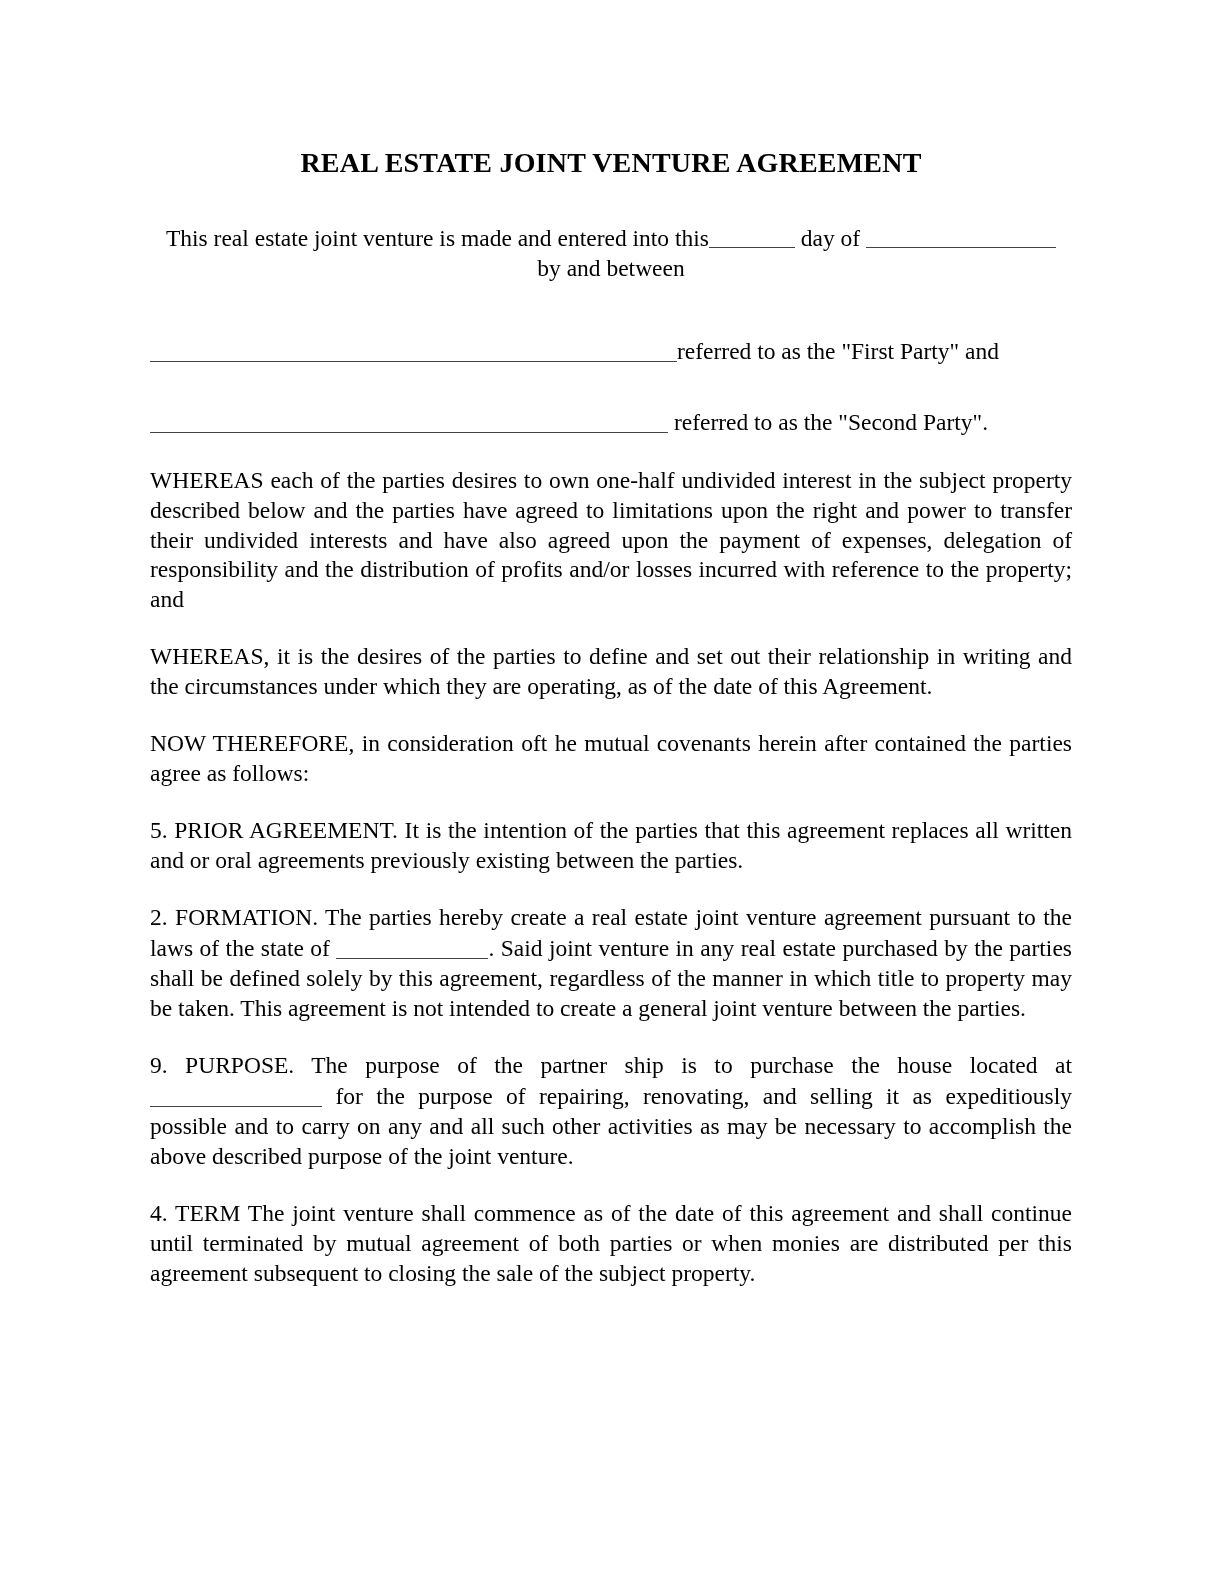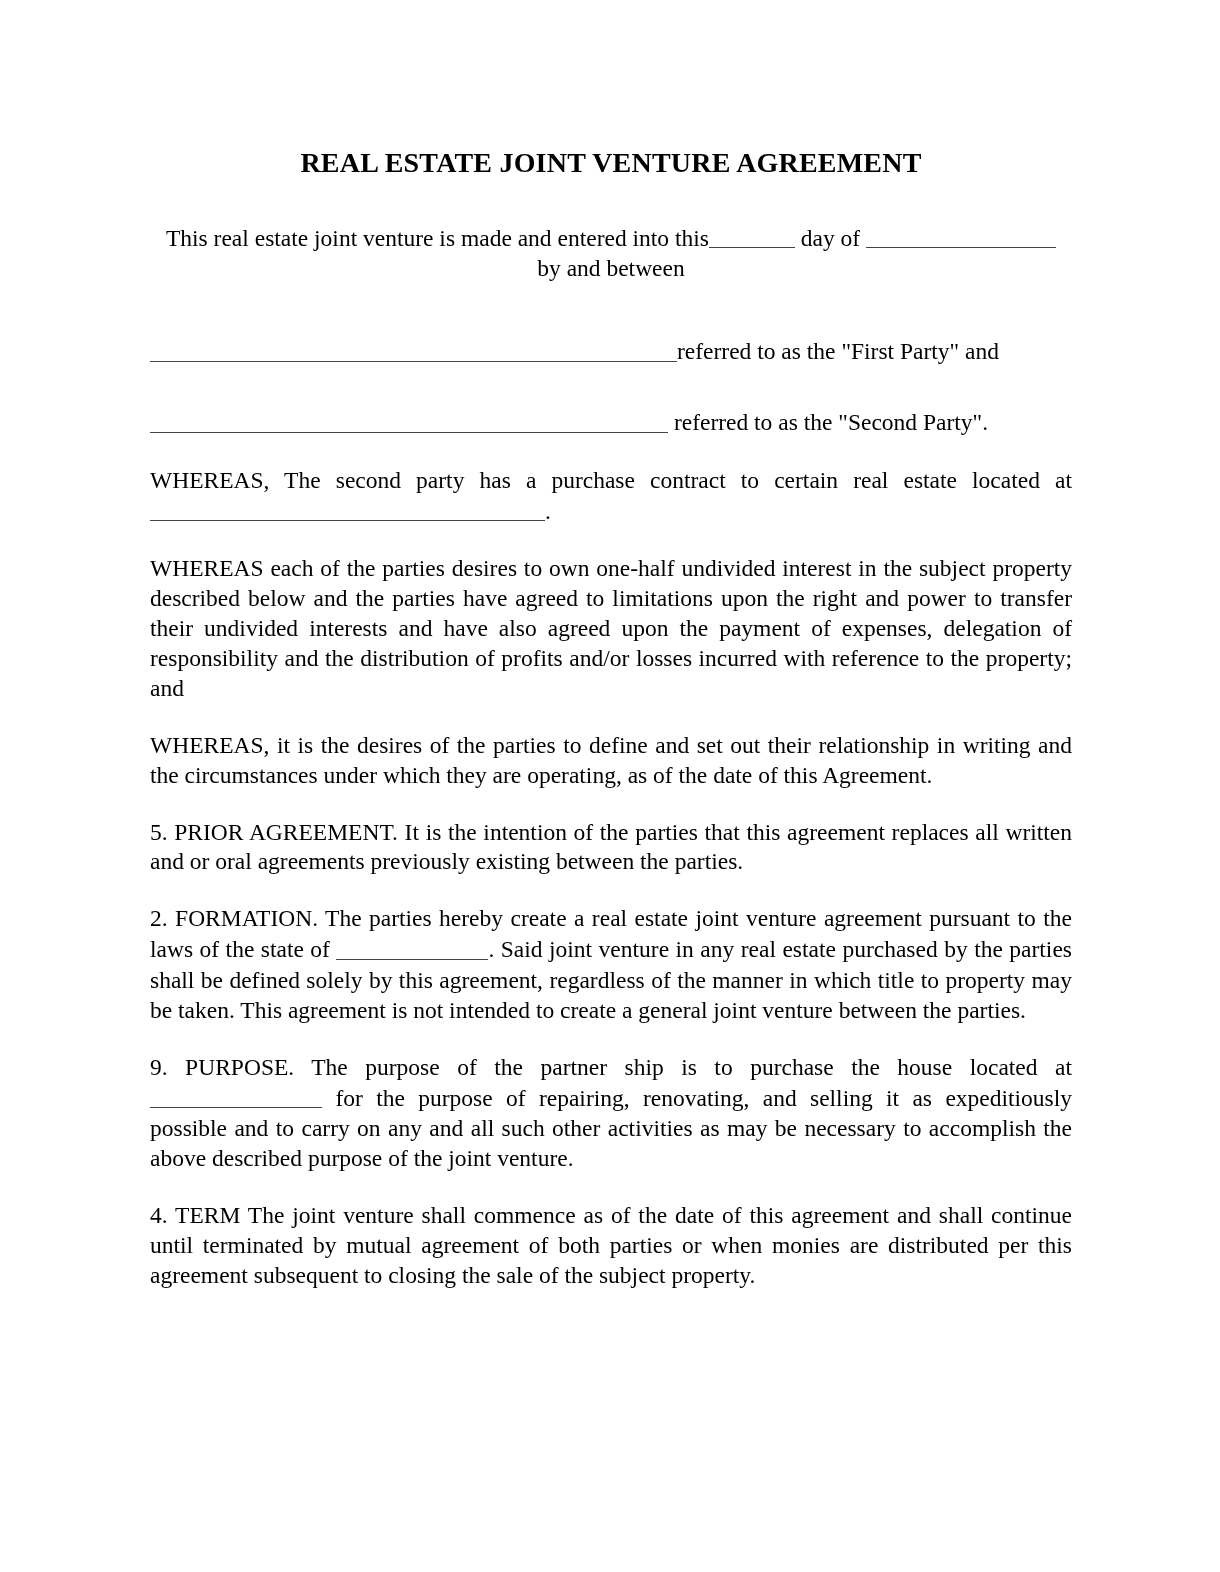--- a/index.html
+++ b/index.html
@@ -91,29 +91,26 @@
 
     <p class="row-party gap-1">
       <span class="blank blank-party"></span><span class="seg">referred to as the "First Party" and</span>
     </p>
 
     <p class="row-party gap-2">
       <span class="blank blank-party2"></span> <span class="seg">referred to as the "Second Party".</span>
     </p>
 
 
-    <p class="para justify">
-      <span class="seg">WHEREAS, The second party has a purchase contract to certain real estate located at</span>
-      <span class="blank blank-loc"></span><span class="seg">.</span>
-    </p>
 
     <p class="para justify">WHEREAS each of the parties desires to own one-half undivided interest in the subject property described below and the parties have agreed to limitations upon the right and power to transfer their undivided interests and have also agreed upon the payment of expenses, delegation of responsibility and the distribution of profits and/or losses incurred with reference to the property; and</p>
 
     <p class="para justify">WHEREAS, it is the desires of the parties to define and set out their relationship in writing and the circumstances under which they are operating, as of the date of this Agreement.</p>
 
+    <p class="para justify">NOW THEREFORE, in consideration oft he mutual covenants herein after contained the parties agree as follows:</p>
 
     <p class="para justify">5. PRIOR AGREEMENT. It is the intention of the parties that this agreement replaces all written and or oral agreements previously existing between the parties.</p>
 
     <p class="para justify">
       <span class="seg">2. FORMATION.  The parties hereby create a real estate joint venture agreement pursuant to the laws of the state of</span>
       <span class="blank blank-state"></span><span class="seg">.  Said joint venture in any real estate purchased by the parties shall be defined solely by this agreement, regardless of the manner in which title to property may be taken.  This agreement is not intended to create a general joint venture between the parties.</span>
     </p>
 
     <p class="para justify">
       <span class="seg">9. PURPOSE. The purpose of the partner ship is to purchase the house located at</span><span class="blank blank-house"></span>

